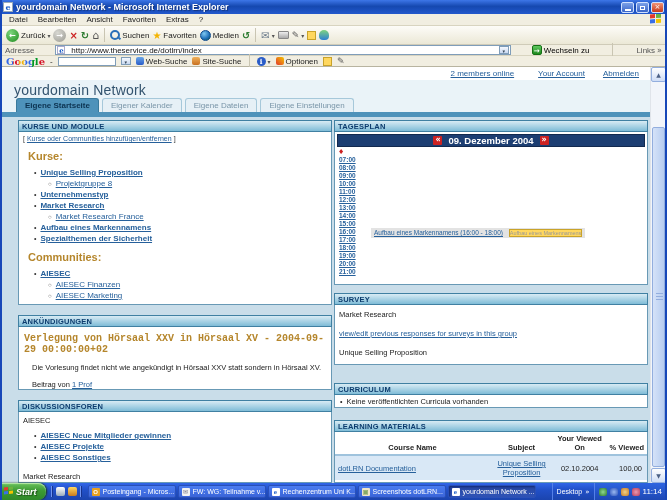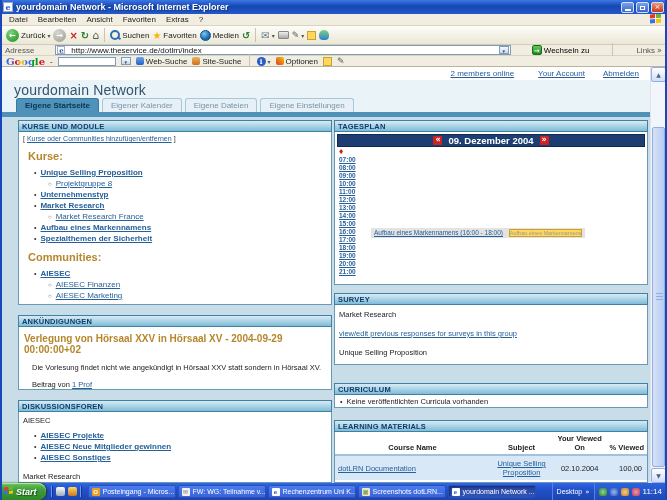--- a/index.html
+++ b/index.html
@@ -90,21 +90,21 @@
 
   .manage-line { font-size:7px; color:#333; margin:1px 0 0 1px; }
   .gold-heading { font-size:11px; font-weight:600; color:#b5862c; margin:8px 0 6px 6px; }
   .li { display:flex; gap:4px; margin:2px 0 2px 12px; font-size:8px; align-items:baseline; }
   .li::before { content:"•"; color:#333; font-size:7px; }
   .li.sub { margin-left:26px; }
   .li.sub::before { content:"○"; font-size:6px; color:#444; }
   .li a.blink { font-weight:bold; }
   .kurse-body { height:173px; }
   .ank-body { height:63px; }
-  .ank-title { font-size:10px; font-weight:bold; color:#b5862c; margin:4px 2px 0; }
+  .ank-title { font-size:10px; font-weight:bold; color:#b5862c; margin:4px 2px 0;font-family:Liberation Mono, monospace; }
   .ank-text { font-size:7.5px; margin:8px 0 0 10px; }
   .ank-byline { font-size:7.5px; margin:8px 0 0 10px; }
   .disk-body { height:71px; }
   .plain-group { margin:2px 0 0 1px; }
   .forum-list { margin-top:6px; }
   .mt10 { margin-top:10px; }
   .portlet { margin-bottom:0; }
   .m-b10 { margin-bottom:10px; } .m-b8 { margin-bottom:8px; } .m-b18 { margin-bottom:18px; } .m-b12 { margin-bottom:12px; }
 
   
@@ -353,24 +353,24 @@
             </div>
           </div>
         </div>
 
         <div class="portlet">
           <div class="portlet-header">DISKUSSIONSFOREN</div>
           <div class="portlet-body disk-body">
             <div class="plain-group">AIESEC</div>
             <div class="forum-list">
                 <div class="li">
-                  <a class="blink">AIESEC Projekte</a>
+                  <a class="blink">AIESEC Neue Mitglieder gewinnen</a>
                 </div>
                 <div class="li">
-                  <a class="blink">AIESEC Neue Mitglieder gewinnen</a>
+                  <a class="blink">AIESEC Projekte</a>
                 </div>
                 <div class="li">
                   <a class="blink">AIESEC Sonstiges</a>
                 </div>
               </div>
             <div class="plain-group mt10">Market Research</div>
           </div>
         </div>
       </div>
 

